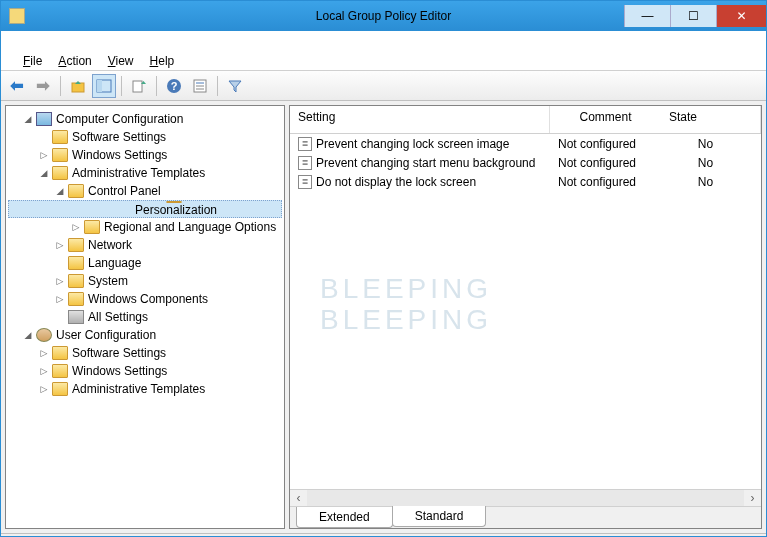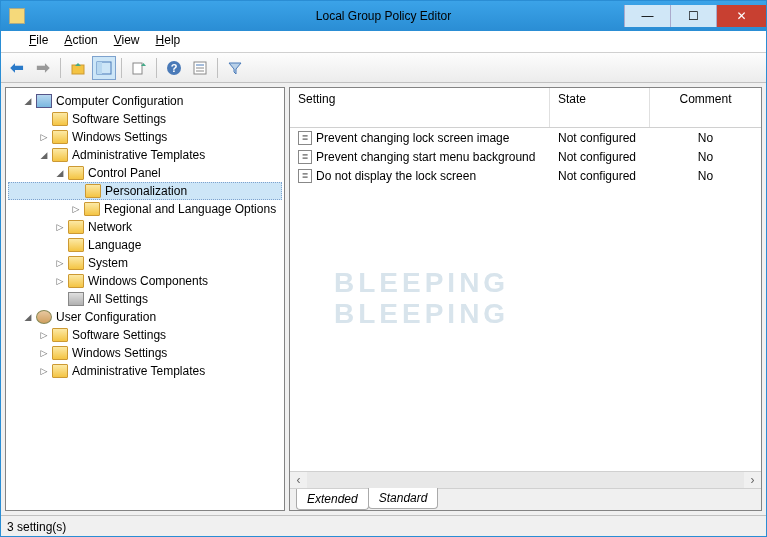--- a/index.html
+++ b/index.html
@@ -38,26 +38,26 @@
 }
 .win-btn {
   width: 46px; height: 22px;
   display: flex; align-items: center; justify-content: center;
   font-size: 12px;
   background: #d0e7f7;
   border-left: 1px solid #aac;
 }
 .win-btn.close { background: #c84031; color: #fff; width: 50px; }
 .menubar {
-  height: 22px;
+  height: 40px;
   background: #fff;
   border-bottom: 1px solid #d0d0d0;
   display: flex;
-  align-items: flex-start;
-  padding: 0 22px;
+  align-items: flex-end;
+  padding: 0 16px;
   gap: 4px;
 }
 .menu-item {
   padding: 2px 6px;
   font-size: 12px;
 }
 .menu-item u { text-decoration: underline; }
 .toolbar {
   height: 30px;
   background: linear-gradient(to bottom, #fdfdfd, #ececec);
@@ -96,20 +96,21 @@
   display: flex;
   align-items: center;
   height: 18px;
   padding-left: 2px;
   white-space: nowrap;
   position: relative;
 }
 .tree-node.selected {
   background: #cde6f7;
   border: 1px dotted #7da2ce;
+  flex-direction: column;
 }
 .tree-toggle {
   width: 12px; height: 12px;
   display: inline-flex; align-items: center; justify-content: center;
   margin-right: 2px;
   color: #666;
   font-size: 9px;
 }
 .tree-icon {
   width: 16px; height: 14px;
@@ -140,21 +141,21 @@
 }
 .right-panel {
   flex: 1;
   background: #fff;
   border: 1px solid #838383;
   display: flex;
   flex-direction: column;
 }
 .list-header {
   display: flex;
-  height: 40px;
+  height: 28px;
   background: #fff;
   border-bottom: 1px solid #d0d0d0;
 }
 .list-header-col {
   padding: 4px 8px;
   border-right: 1px solid #e0e0e0;
   font-size: 12px;
 }
 .list-body {
   flex: 1;
@@ -179,23 +180,23 @@
   margin-right: 4px;
   display: inline-flex;
   align-items: center;
   justify-content: center;
   font-size: 8px;
   color: #666;
 }
 .watermark {
   position: absolute;
   top: 140px;
-  left: 44px;
+  left: 30px;
   font-size: 28px;
-  font-weight: 700;
+  font-weight: 400;
   letter-spacing: 4px;
   color: #d8e4ec;
   line-height: 1.1;
   pointer-events: none;
 }
 .scroll-hint {
   height: 17px;
   border-top: 1px solid #d0d0d0;
   background: #f0f0f0;
   display: flex;
@@ -204,28 +205,27 @@
 .scroll-hint .scroll-left, .scroll-hint .scroll-right { width: 17px; text-align: center; color: #666; }
 .scroll-hint .scroll-track { flex: 1; background: #e8e8e8; height: 100%; }
 .tabs-row {
   height: 22px;
   background: #f0f0f0;
   display: flex;
   padding-left: 6px;
   border-top: 1px solid #d0d0d0;
 }
 .tab {
-  padding: 3px 10px;
+  padding: 3px 22px;
   font-size: 12px;
   border: 1px solid #aaa;
   border-top: none;
   background: #fff;
   margin-right: -1px;
   border-radius: 0 0 4px 4px;
-  font-style: italic;
 }
 .tab.active {
   background: #fff;
   position: relative;
   top: -1px;
 }
 .statusbar {
   height: 22px;
   background: #f0f0f0;
   border-top: 1px solid #c0c0c0;
@@ -388,22 +388,22 @@
     <div class="tree-node" style="padding-left:30px">
       <span class="tree-toggle">▷</span>
       <span class="tree-icon folder-icon"></span>
       <span>Administrative Templates</span>
     </div>
   </div>
 
   <div class="right-panel">
     <div class="list-header">
       <div class="list-header-col" style="width:260px">Setting</div>
+      <div class="list-header-col" style="flex:1;text-align:center;border-right:none">Comment</div>
       <div class="list-header-col" style="width:100px">State</div>
-      <div class="list-header-col" style="flex:1;text-align:center;border-right:none">Comment</div>
     </div>
     <div class="list-body">
       <div class="watermark">
         <div>BLEEPING</div>
         <div>BLEEPING</div>
       </div>
       <div id="rows">
           <div class="list-row">
             <div class="list-cell" style="width:260px">
               <span class="setting-icon">≣</span>

